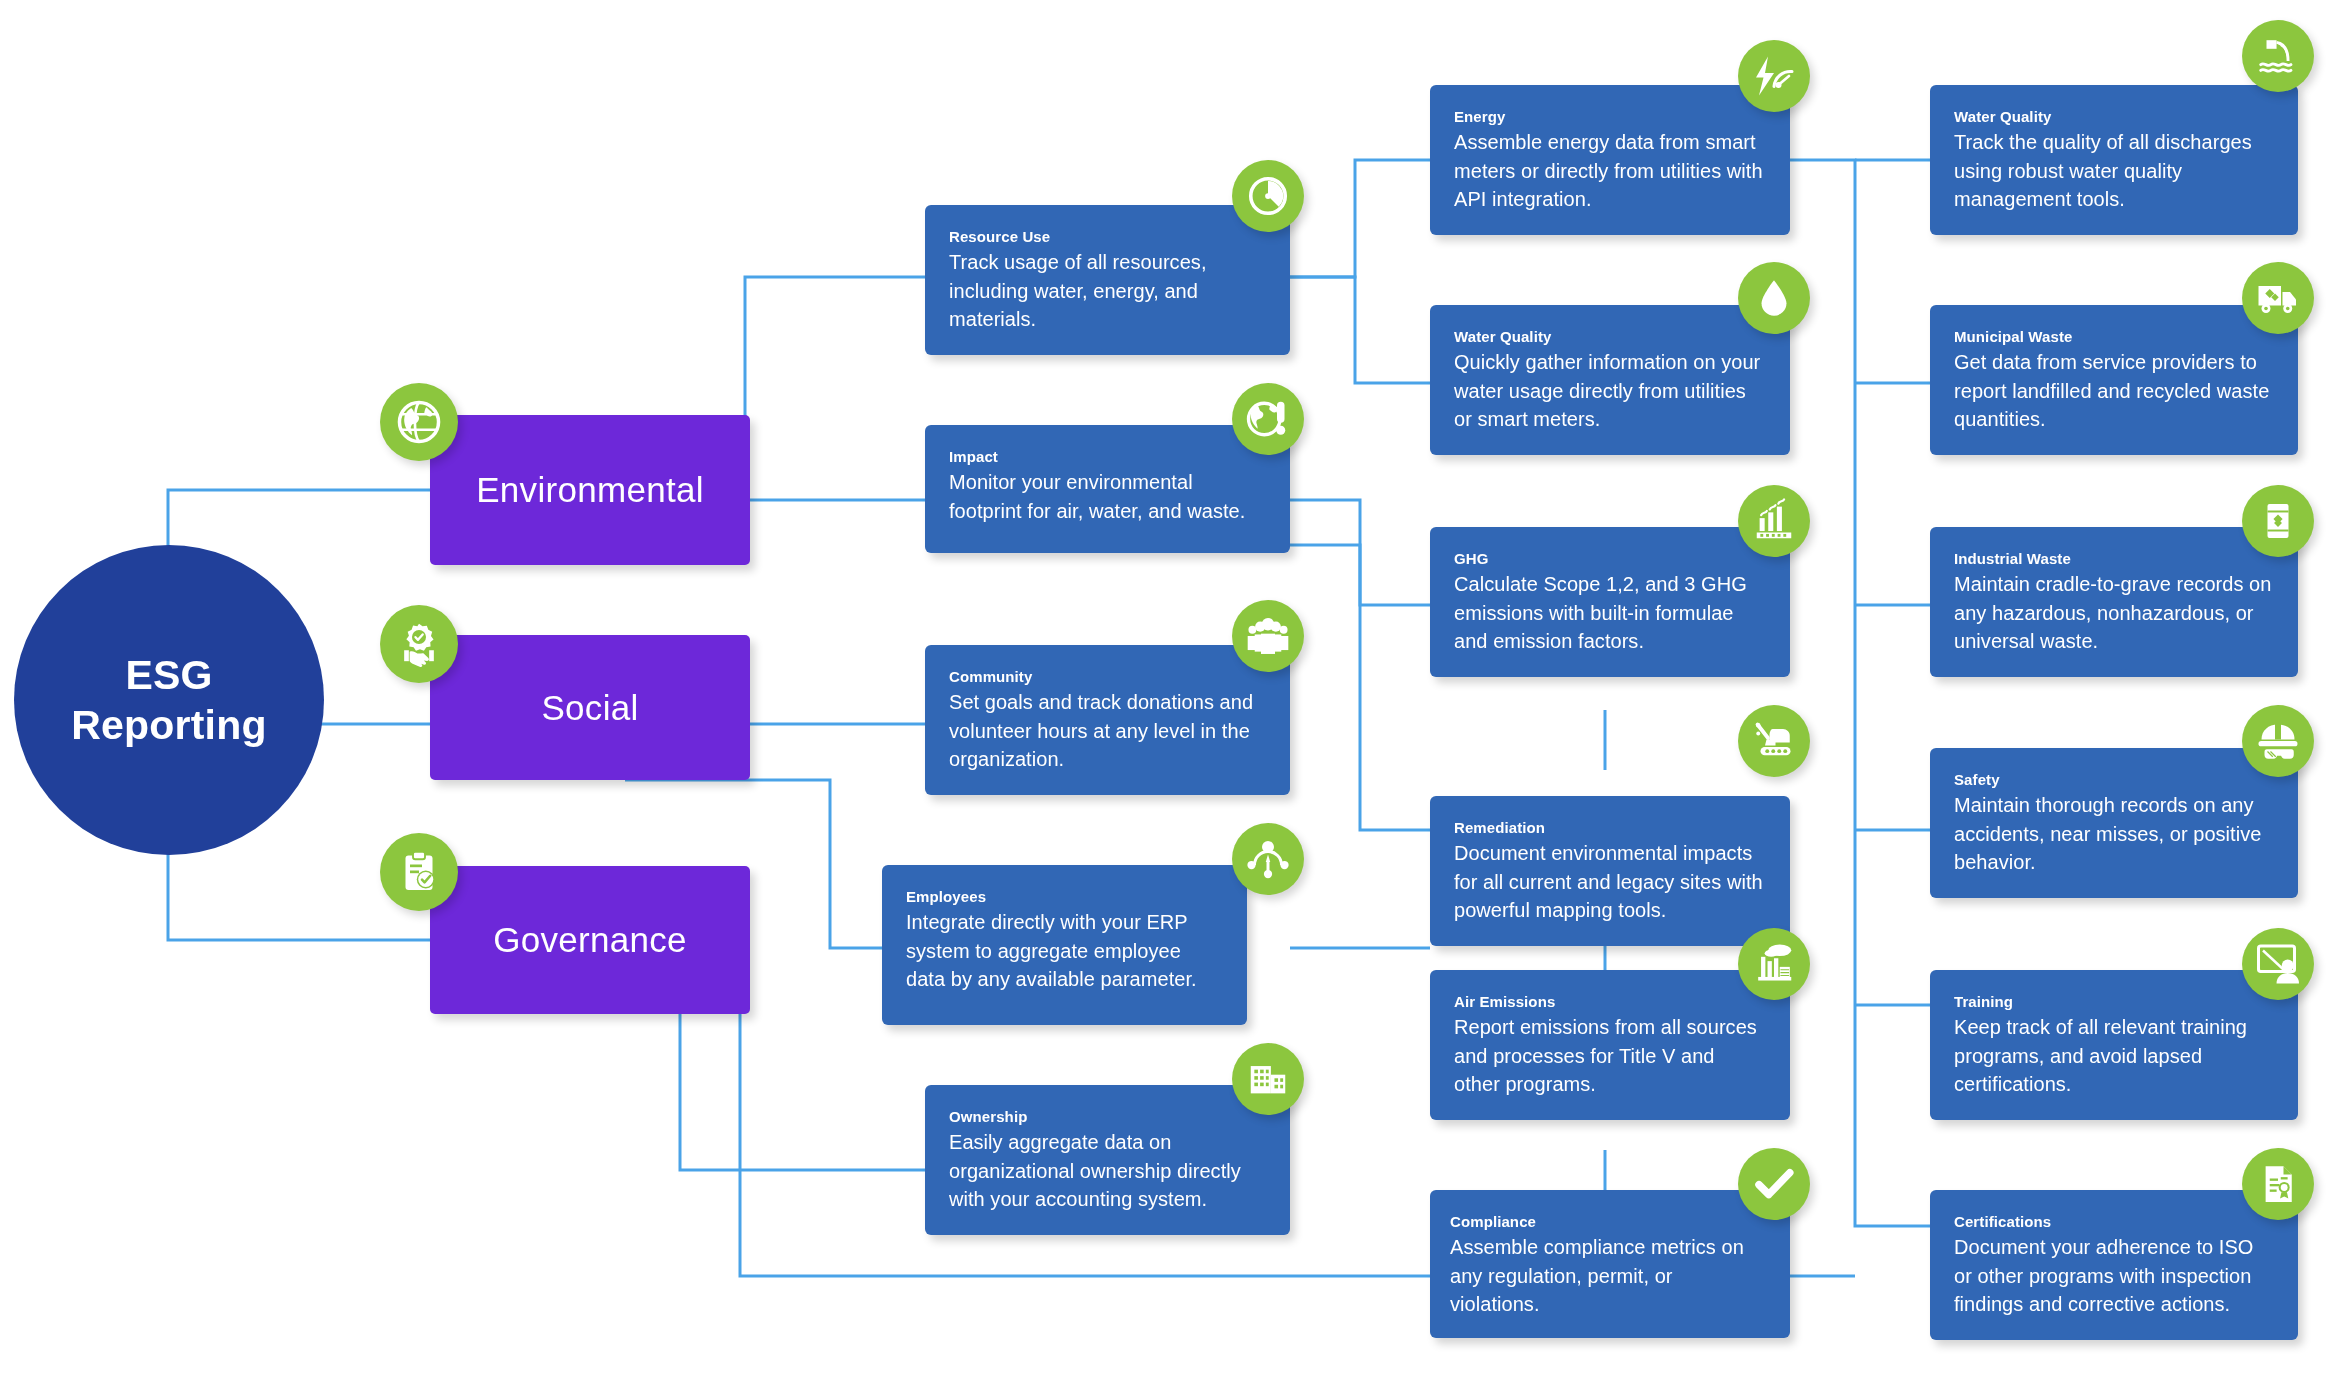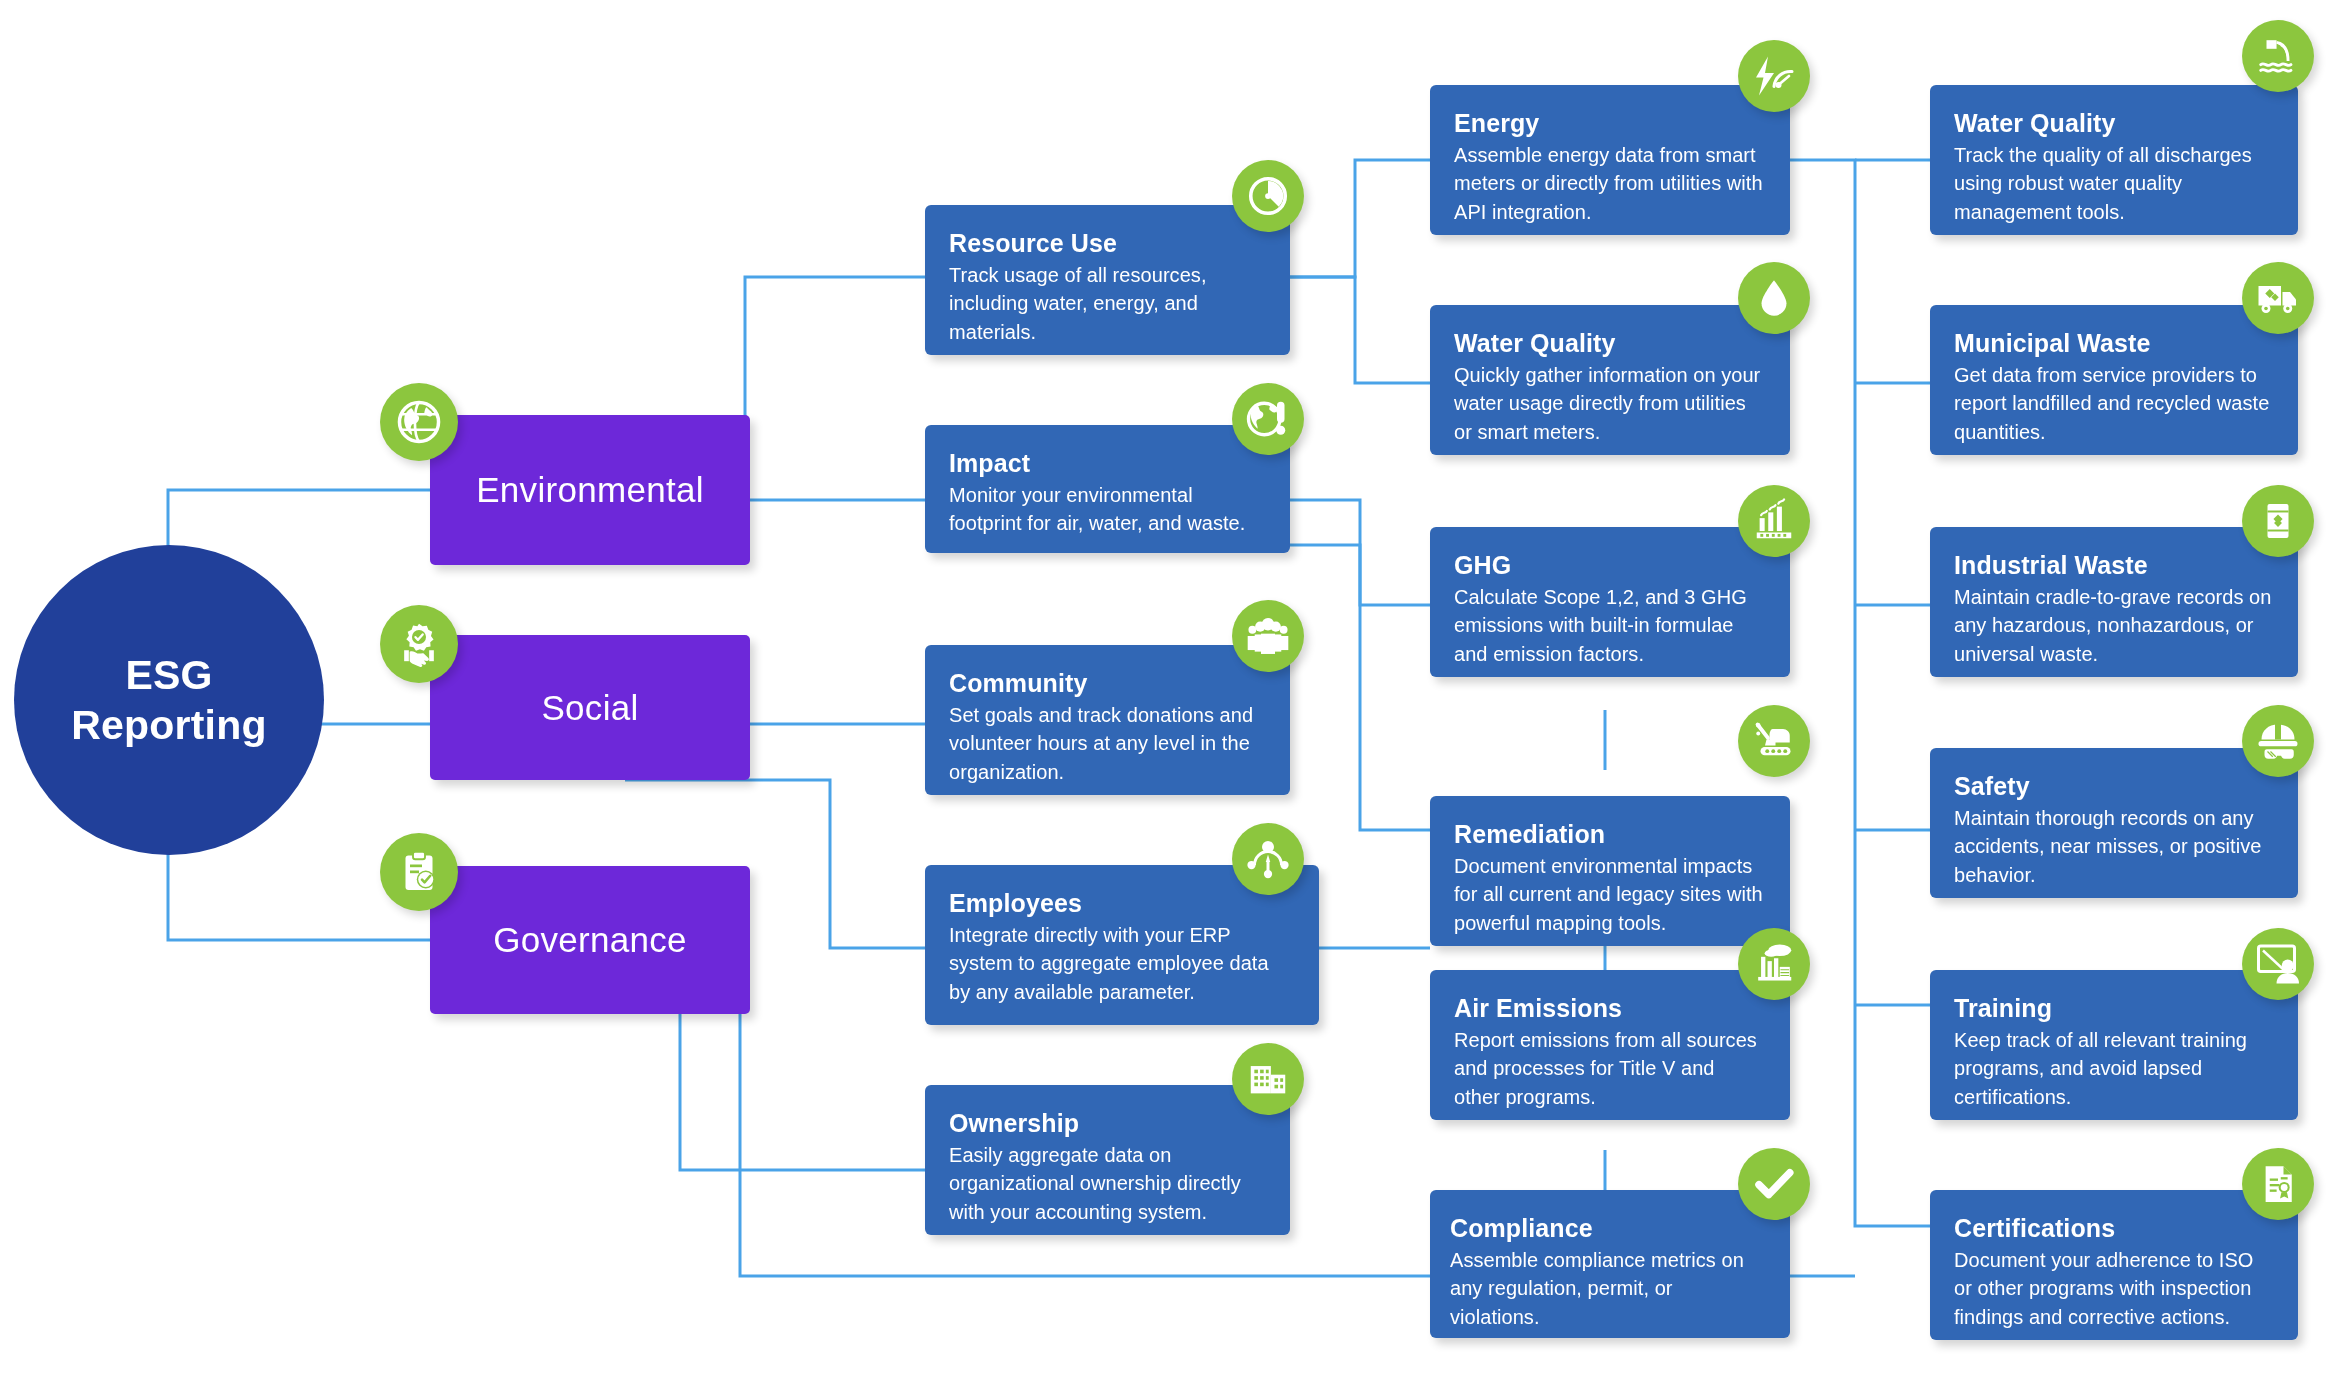--- a/index.html
+++ b/index.html
@@ -51,21 +51,21 @@
   .card{
     position:absolute;
     background:#3167b5;
     border-radius:6px;
     box-shadow:5px 6px 9px rgba(0,0,0,.17);
     color:#ffffff;
     box-sizing:border-box;
     padding:22px 26px 20px 24px;
   }
   .card .t{
-    font-size:25px;
+    font-size:15px;
     font-weight:bold;
     line-height:1.28;
     letter-spacing:.1px;
     margin:0 0 2px 0;
   }
   .card .d{
     font-size:20px;
     font-weight:400;
     line-height:1.42;
     letter-spacing:.05px;
@@ -215,21 +215,21 @@
         <path d="M46 32h12v18H46z" fill="#fff"></path>
       <circle cx="22" cy="20" r="6.5" fill="#fff"></circle>
         <path d="M15 30h14v22H15z" fill="#fff"></path>
       <circle cx="42" cy="20" r="6.5" fill="#fff"></circle>
         <path d="M35 30h14v22H35z" fill="#fff"></path>
       <circle cx="32" cy="17" r="8" fill="#fff"></circle>
         <path d="M23 29h18v26H23z" fill="#fff"></path>
     </svg>
   </div>
 
-  <div class="card" style="left:925px; top:865px; width:394px; height:160px;">
+  <div class="card" style="left:882px; top:865px; width:365px; height:160px;">
     <p class="t">Employees</p>
     <p class="d">Integrate directly with your ERP system to aggregate employee data by any available parameter.</p>
   </div>
   <div class="badge shadowed" style="left:1232px; top:823px; width:72px; height:72px;">
     <svg width="48" height="48" viewBox="0 0 64 64">
       <circle cx="32" cy="16" r="8" fill="#fff"></circle>
       <path d="M14 40a18 18 0 0 1 36 0" fill="none" stroke="#fff" stroke-width="4"></path>
       <path d="M32 26l-3 10h6z" fill="#fff"></path>
       <circle cx="10" cy="40" r="5.5" fill="#fff"></circle>
       <circle cx="54" cy="40" r="5.5" fill="#fff"></circle>

